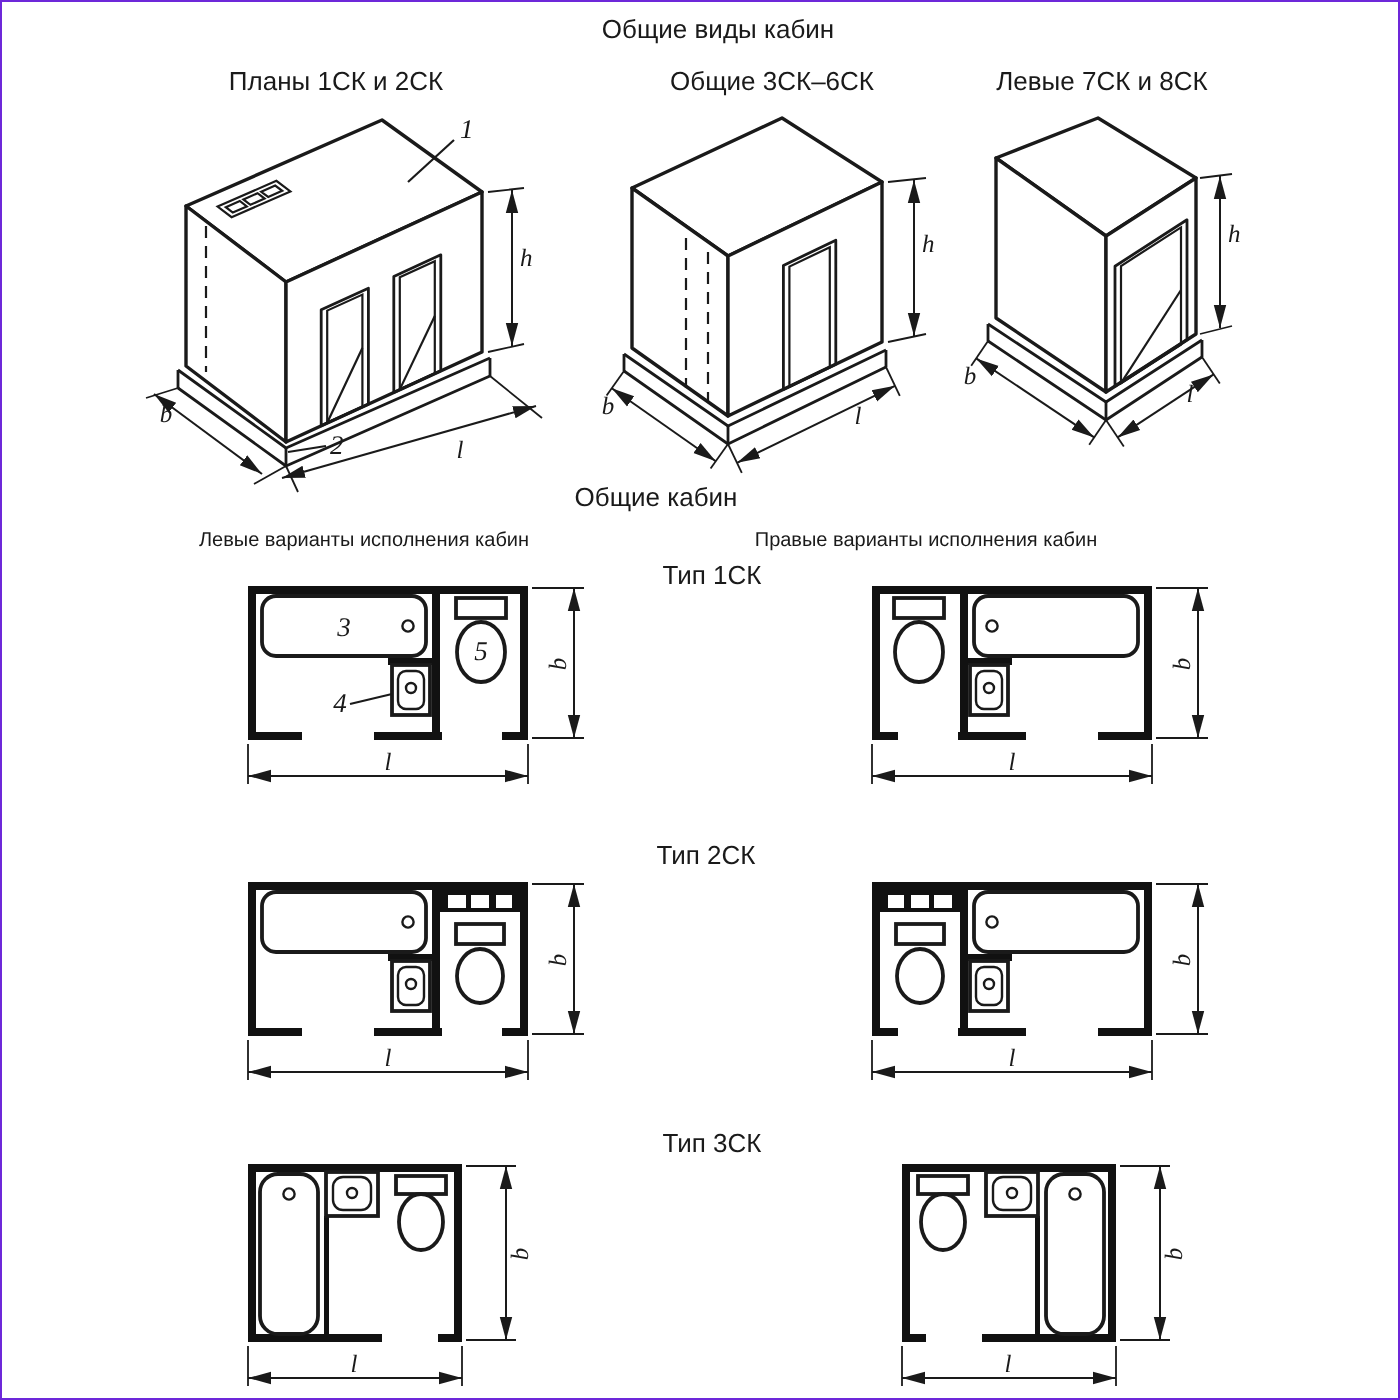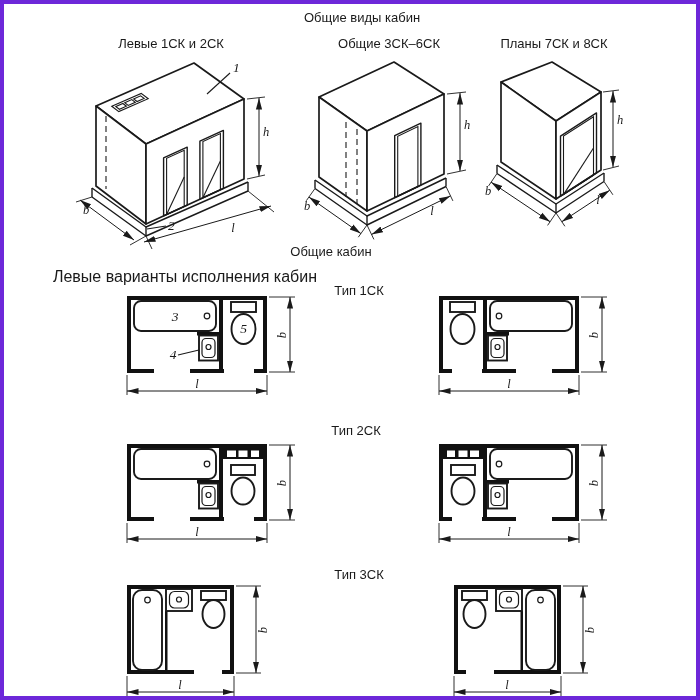--- a/index.html
+++ b/index.html
@@ -1,23 +1,23 @@
 <!DOCTYPE html>
 <html><head>
 <meta charset="utf-8">
 <style>
   html,body { margin:0; padding:0; background:#fff; }
   .page {
     position:relative; width:700px; height:700px; background:#fff;
-    box-sizing:border-box; border:4px solid #6d28d9; overflow:hidden;
+    box-sizing:border-box; border:1px solid #6d28d9; overflow:hidden;
     font-family:"Liberation Sans", sans-serif; color:#1a1a1a;
   }
   .hdr { position:absolute; transform:translateX(-50%); white-space:nowrap;
          font-size:13px; color:#1a1a1a; }
-  .hdr.small { font-size:16px; }
+  .hdr.small { font-size:10px; }
   .abs { position:absolute; }
   
   .face  { fill:#fff; stroke:#1a1a1a; stroke-width:1.7; stroke-linejoin:round; }
   .edge  { fill:none; stroke:#1a1a1a; stroke-width:1.4; stroke-linejoin:round; }
   .thin  { fill:none; stroke:#1a1a1a; stroke-width:1.1; }
   .hid   { fill:none; stroke:#1a1a1a; stroke-width:1.1; stroke-dasharray:6 4; }
   .wall  { fill:#111; stroke:none; }
   .fix   { fill:#fff; stroke:#1a1a1a; stroke-width:1.9; }
   .fix2  { fill:#fff; stroke:#1a1a1a; stroke-width:1.2; }
   .dimln { fill:none; stroke:#1a1a1a; stroke-width:1; }
@@ -32,25 +32,26 @@
 
   <svg width="0" height="0" class="abs" aria-hidden="true">
     <defs>
       <marker id="arr" markerWidth="13" markerHeight="9" refX="11.5" refY="4" orient="auto-start-reverse" markerUnits="userSpaceOnUse">
         <path d="M11.5,4 L0,0.9 L0,7.1 Z" fill="#1a1a1a"></path>
       </marker>
     </defs>
   </svg>
 
   <div class="hdr" style="left:358px; top:6px;">Общие виды кабин</div>
-  <div class="hdr" style="left:167px; top:32px;">Левые 1СК и 2СК</div>
+  <div class="hdr" style="left:167px; top:32px;">Планы 1СК и 2СК</div>
   <div class="hdr" style="left:385px; top:32px;">Общие 3СК–6СК</div>
-  <div class="hdr" style="left:550px; top:32px;">Планы 7СК и 8СК</div>
+  <div class="hdr" style="left:550px; top:32px;">Левые 7СК и 8СК</div>
   <div class="hdr" style="left:327px; top:240px;">Общие кабин</div>
   <div class="hdr small" style="left:181px; top:264px;">Левые варианты исполнения кабин</div>
+  <div class="hdr small" style="left:462px; top:264px;">Правые варианты исполнения кабин</div>
   <div class="hdr" style="left:355px; top:279px;">Тип 1СК</div>
   <div class="hdr" style="left:352px; top:419px;">Тип 2СК</div>
   <div class="hdr" style="left:355px; top:563px;">Тип 3СК</div>
 
   <svg class="abs" style="left:55px; top:52px;" width="230" height="200" viewBox="0 0 230 200">
     <g>
       <polygon class="face" points="37,50 135,7 185,43 87,88"></polygon>
       <polygon class="face" points="37,50 87,88 87,168 37,130"></polygon>
       <polygon class="face" points="87,88 185,43 185,123 87,168"></polygon>
       <line class="hid" x1="47" y1="60" x2="47" y2="133"></line>

